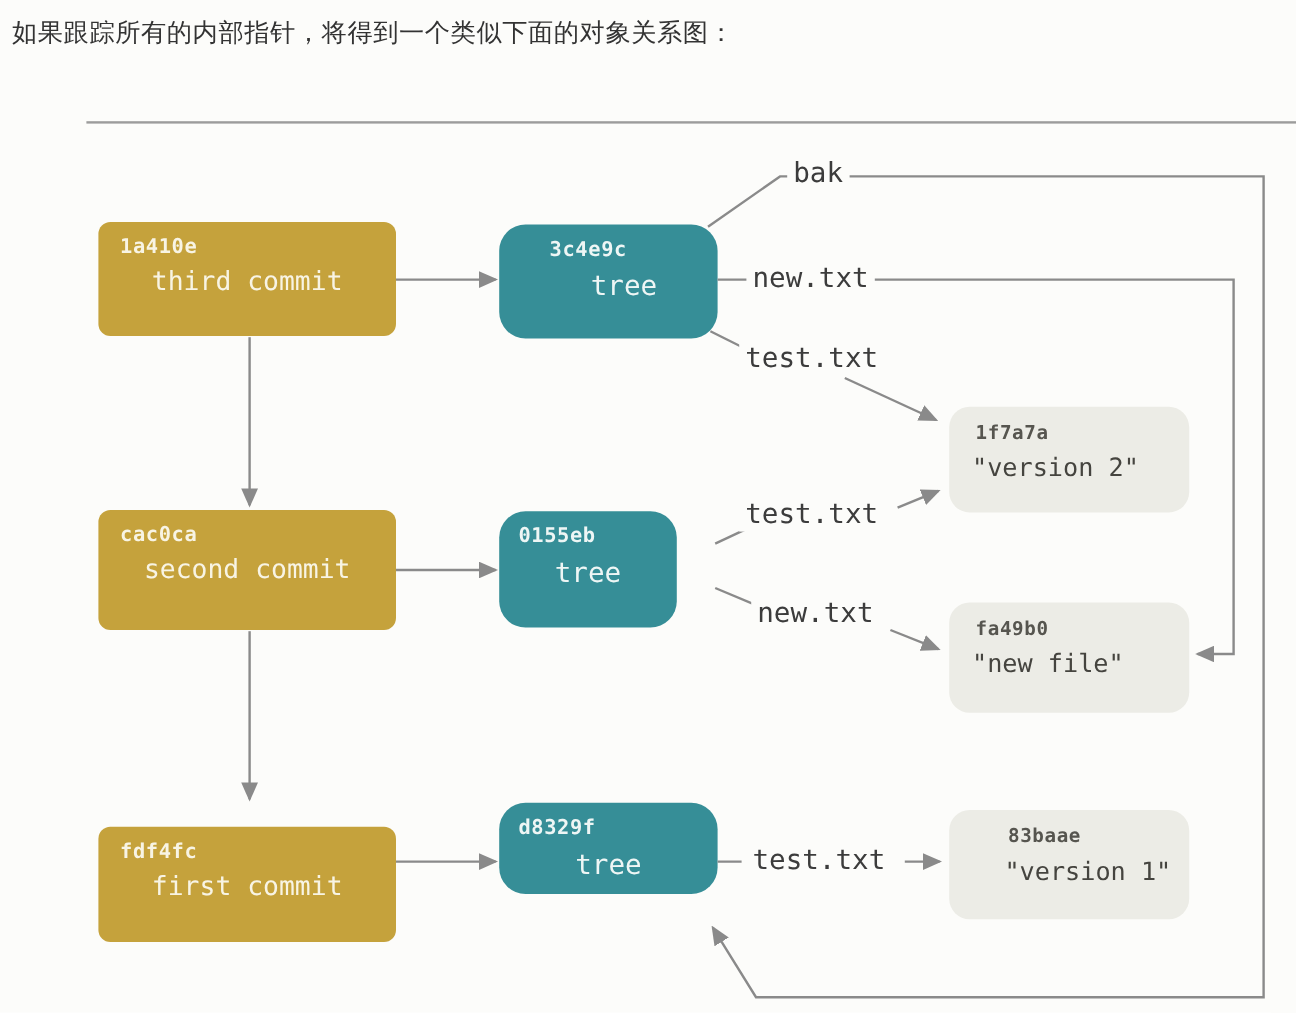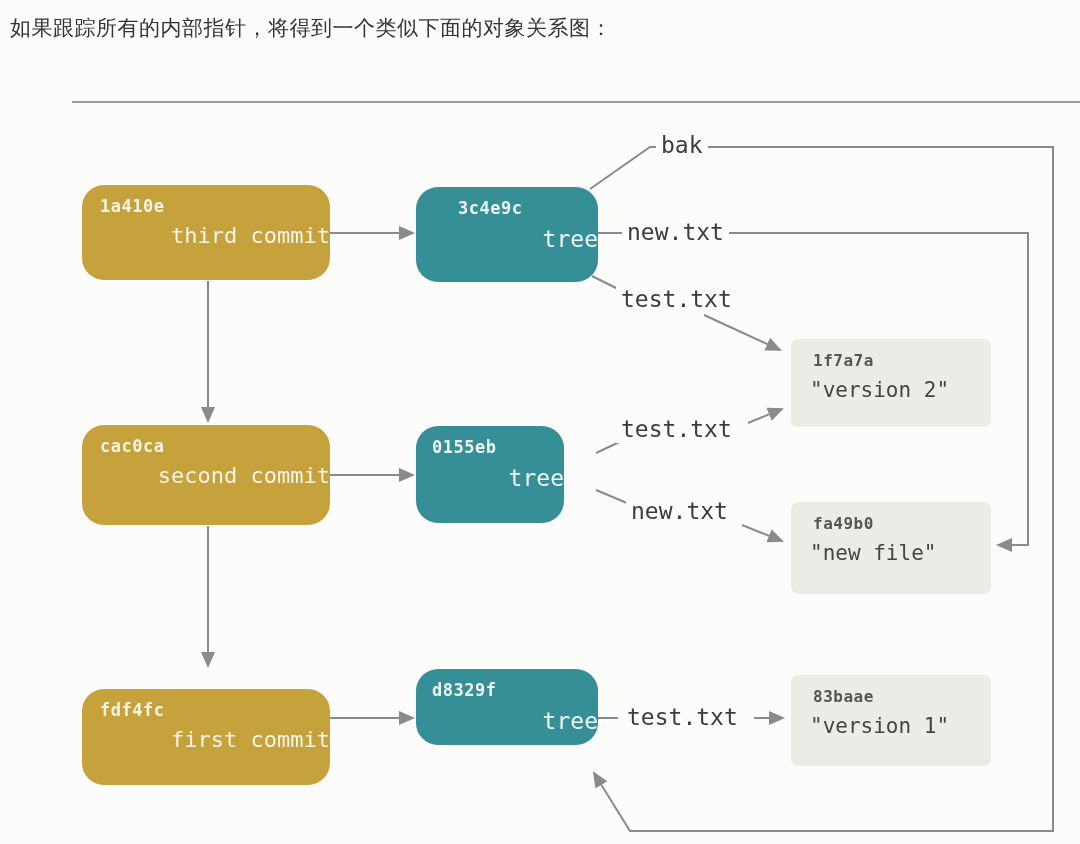--- a/index.html
+++ b/index.html
@@ -37,37 +37,37 @@
     border-top:2px solid var(--separator,#9c9c9c);
   }
   .edges-layer{position:absolute;left:0;top:0;z-index:2;pointer-events:none;}
   .edge{stroke:var(--edge-line,#8a8a8a);stroke-width:2;fill:none;}
   #arw path{fill:var(--edge-line,#8a8a8a);}
   .node{position:absolute;z-index:1;}
   .node .hash{
     font-size:17px;font-weight:bold;letter-spacing:0.5px;
   }
   .node .body{
-    font-size:22px;text-align:right;
+    font-size:22px;text-align:center;
   }
   .commit{
     background:var(--commit-fill,#c5a23c);
-    border-radius:22px;
+    border-radius:10px;
   }
   .commit .hash{margin:11px 0 0 18px;color:var(--commit-text,#f8f4e4);}
   .commit .body{margin-top:7px;color:var(--commit-text,#f8f4e4);}
   .tree{
     background:var(--tree-fill,#368e97);
     border-radius:22px;
   }
   .tree .hash{margin:11px 0 0 16px;color:var(--tree-text,#eef6f5);}
   .tree .body{margin-top:8px;font-size:23px;color:var(--tree-text,#eef6f5);}
   .blob{
     background:var(--blob-fill,#ecece6);
-    border-radius:7px;
+    border-radius:17px;
   }
   .blob .hash{margin:12px 0 0 22px;font-size:16px;color:var(--blob-hash-text,#56554f);}
   .blob .body{margin:8px 0 0 19px;text-align:left;font-size:21px;color:var(--blob-text,#45443f);}
   .edge-label{
     position:absolute;z-index:3;
     font-size:23px;line-height:27px;
     color:var(--edge-label-text,#3c3c3c);
     background:var(--page-bg,#fcfcfa);
     padding:0 5px;
     white-space:nowrap;
@@ -132,21 +132,21 @@
   </div>
 
   <div class="node blob" style="left:791px;top:339px;width:200px;height:88px;">
     <div class="hash">1f7a7a</div>
     <div class="body">"version 2"</div>
   </div>
   <div class="node blob" style="left:791px;top:502px;width:200px;height:92px;">
     <div class="hash">fa49b0</div>
     <div class="body">"new file"</div>
   </div>
-  <div class="node blob" style="left:791px;top:675px;width:200px;height:91px;">
+  <div class="node blob" style="left:791px;top:675px;width:200px;height:91px;padding-left:27px;">
     <div class="hash">83baae</div>
     <div class="body">"version 1"</div>
   </div>
 
   <div class="edge-label" style="left:656px;top:132px;">bak</div>
   <div class="edge-label" style="left:622px;top:219px;">new.txt</div>
   <div class="edge-label" style="left:616px;top:286px;">test.txt</div>
   <div class="edge-label" style="left:616px;top:416px;">test.txt</div>
   <div class="edge-label" style="left:626px;top:498px;">new.txt</div>
   <div class="edge-label" style="left:622px;top:704px;">test.txt</div>

